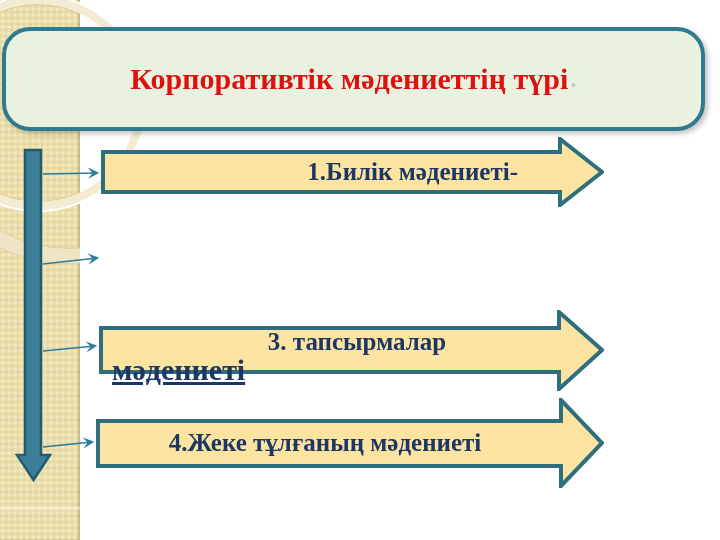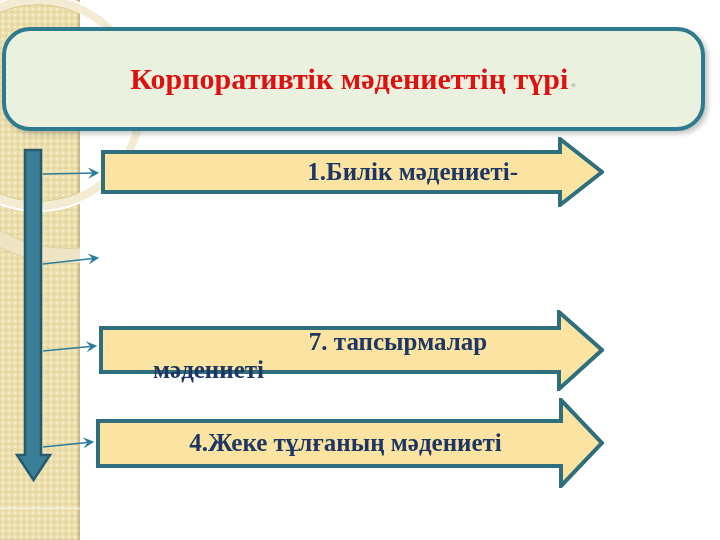--- a/index.html
+++ b/index.html
@@ -44,29 +44,29 @@
     display:flex; align-items:center; justify-content:center; z-index:5;
   }
   .banner .title{
     color:var(--title-text); font-weight:bold; font-size:30px; white-space:nowrap;
   }
   .banner .title-dot{ color:#C9CCC4; font-size:26px; font-weight:bold; margin-left:2px;}
   
   .flow{position:absolute; z-index:3;}
   .flow svg{position:absolute; left:0; top:0; display:block;}
   .flow .lbl{
-    position:absolute; color:var(--label-text); font-weight:bold; z-index:4; white-space:nowrap;margin-left:41px;
+    position:absolute; color:var(--label-text); font-weight:bold; z-index:4; white-space:nowrap;
   }
   .flow1{left:101px; top:137px; width:503px; height:70px;}
   .flow1 .lbl{left:0; right:86px; top:21px; font-size:25px; line-height:28px; text-align:right;}
   .flow2{left:101px; top:224px; width:503px; height:74px;}
   .flow2 .lbl{left:0; right:75px; top:25px; font-size:20px; line-height:24px; text-align:center;}
   .flow3{left:99px;  top:310px; width:505px; height:81px;}
   .flow3 .lbl-1{left:258px; top:18px; transform:translateX(-50%); font-size:25px; line-height:27px;}
-  .flow3 .lbl-2{left:13px;  top:46px; font-size:25px; line-height:27px;}
+  .flow3 .lbl-2{left:13px;  top:46px; font-size:30px; line-height:27px;text-decoration:underline;}
   .flow4{left:96px;  top:398px; width:508px; height:90px;}
   .flow4 .lbl{left:0; right:50px; top:31px; font-size:25px; line-height:28px; text-align:center;font-family:Liberation Serif, serif;}
   .shape{fill:var(--arrow-fill); stroke:var(--arrow-border); stroke-width:4;}
   
   .overlay{position:absolute; left:0; top:0; z-index:2; pointer-events:none;}
 </style>
 </head>
 <body>
 
 <div class="slide">
@@ -101,21 +101,21 @@
       <polygon class="shape" points="2,15 459,15 459,2 501,35 459,68 459,55 2,55"></polygon>
     </svg>
     <div class="lbl">1.Билік мәдениеті-</div>
   </div>
 
 
   <div class="flow flow3">
     <svg width="505" height="81" viewBox="0 0 505 81">
       <polygon class="shape" points="2,18 460,18 460,2 503,40 460,79 460,62 2,62"></polygon>
     </svg>
-    <div class="lbl lbl-1">7. тапсырмалар</div>
+    <div class="lbl lbl-1">3. тапсырмалар</div>
     <div class="lbl lbl-2">мәдениеті</div>
   </div>
 
   <div class="flow flow4">
     <svg width="508" height="90" viewBox="0 0 508 90">
       <polygon class="shape" points="2,23 465,23 465,2 506,45 465,88 465,68 2,68"></polygon>
     </svg>
     <div class="lbl">4.Жеке тұлғаның мәдениеті</div>
   </div>
 

